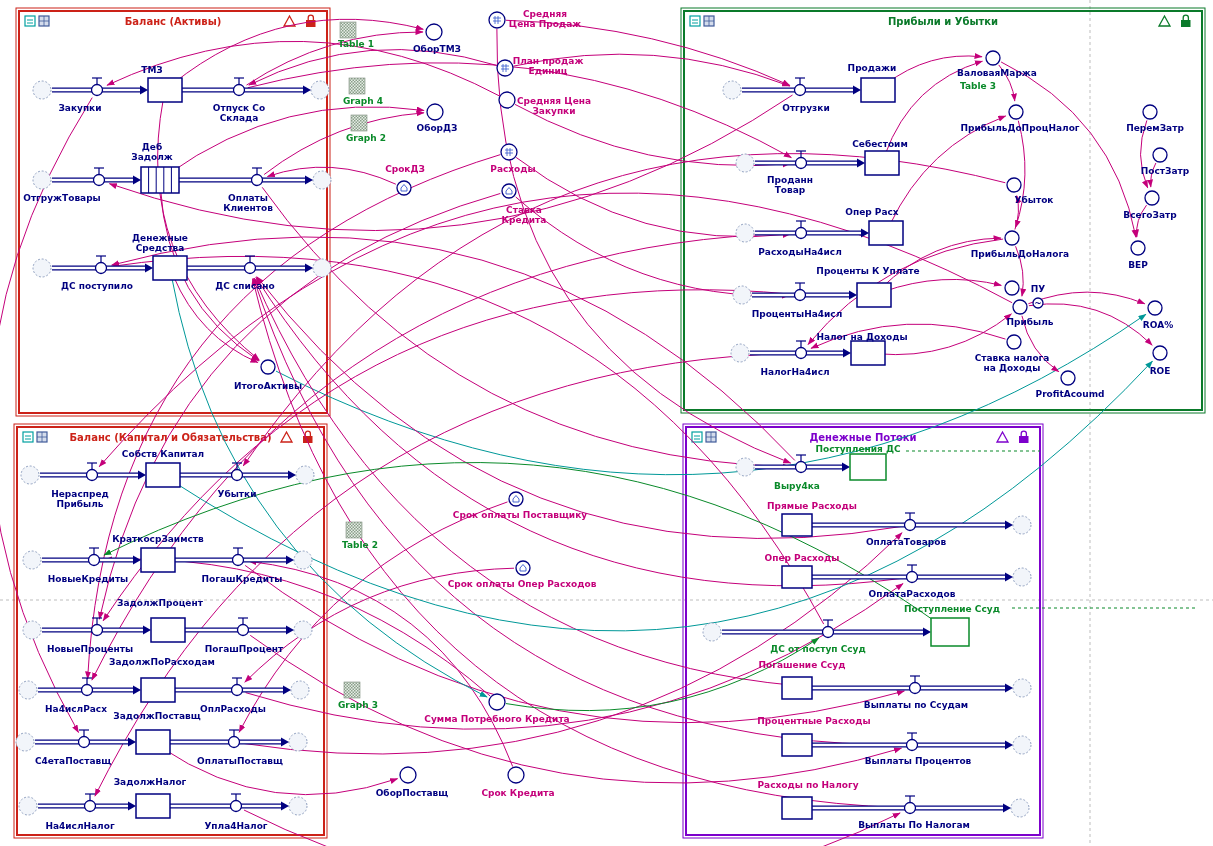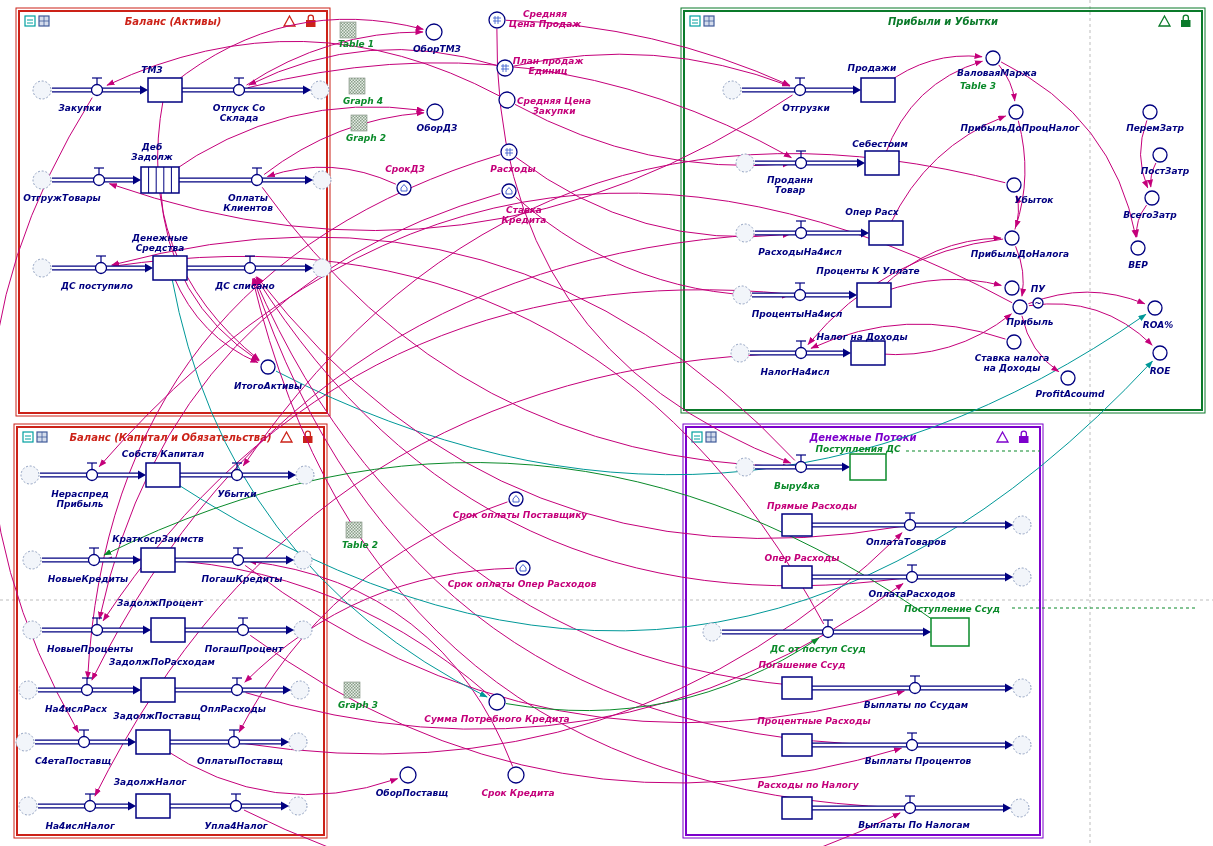--- a/index.html
+++ b/index.html
@@ -1,17 +1,17 @@
 <!DOCTYPE html>
 <html><head>
 <meta charset="utf-8">
 <title>System Dynamics Model</title>
 <style>
   html,body{margin:0;padding:0;background:#ffffff;}
-  #stage{width:1213px;height:846px;position:relative;background:#fff;overflow:hidden;font-style:italic;}
+  #stage{width:1213px;height:846px;position:relative;background:#fff;overflow:hidden;}
   svg{display:block;font-family:"DejaVu Sans","Liberation Sans",sans-serif;}
   text{user-select:none;}
 </style>
 </head>
 <body>
 
 <div id="stage">
   <svg id="model-canvas" width="1213" height="846" viewBox="0 0 1213 846">
     <defs id="defs">
         <marker id="arr-wire" markerWidth="9" markerHeight="8" refX="7.5" refY="3" orient="auto" markerUnits="userSpaceOnUse">

